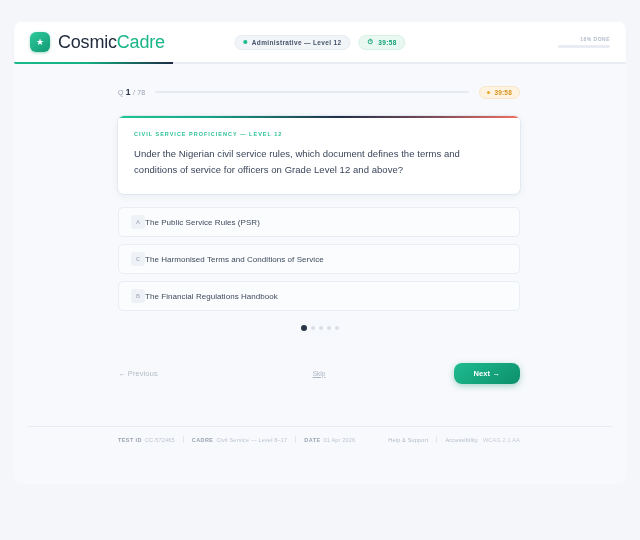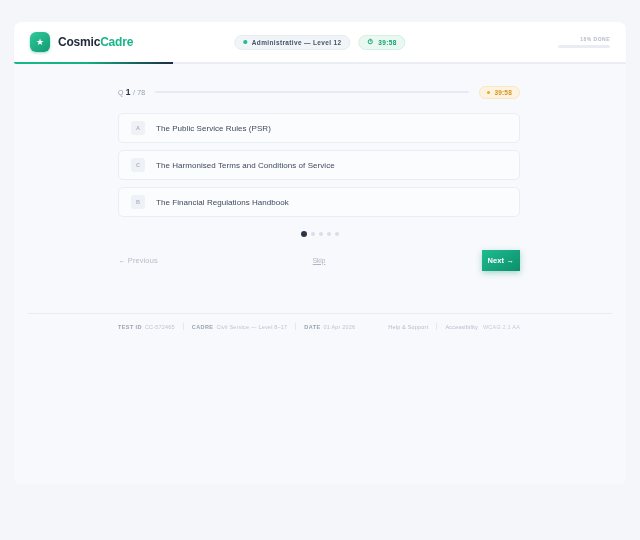--- a/index.html
+++ b/index.html
@@ -62,22 +62,22 @@
     background: linear-gradient(145deg, #2fc99b 0%, #119a74 100%);
     display: flex;
     align-items: center;
     justify-content: center;
     color: #ffffff;
     font-size: 9px;
     line-height: 1;
     box-shadow: 0 1px 3px rgba(17,154,116,.4);
   }
   .brand-name {
-    font-size: 12px;
-    font-weight: bold;
+    font-size: 18px;
+    font-weight: normal;
     letter-spacing: -.2px;
     white-space: nowrap;
   }
   .brand-name .b1 { color: #222c3c; }
   .brand-name .b2 { color: #19b487; }
 
   .header-center {
     position: absolute;
     left: 50%;
     transform: translateX(-50%);
@@ -233,21 +233,20 @@
   
   .options {
     margin: 13px 106px 0 104px;
     display: flex;
     flex-direction: column;
     gap: 7px;
   }
   .option {
     display: flex;
     align-items: center;
-    gap: 11px;
     height: 30px;
     padding: 0 12px;
     background: #fafcfe;
     border: 1px solid #e9eef4;
     border-radius: 5px;
     cursor: pointer;
   }
   .option-key {
     width: 14px; height: 14px;
     flex: none;
@@ -279,21 +278,21 @@
     border-radius: 50%;
     background: #d9dfe8;
   }
   .dot.active {
     width: 6px; height: 6px;
     background: #2a3548;
   }
 
   
   .nav {
-    margin: 12px 106px 0 104px;
+    margin: 31px 106px 0 104px;
     display: flex;
     align-items: center;
     height: 22px;
     position: relative;
   }
   .btn-prev {
     font-size: 7.5px;
     color: #b6bdc9;
     letter-spacing: .1px;
     background: none;
@@ -306,22 +305,22 @@
     left: 50%;
     transform: translateX(-50%);
     font-size: 6.5px;
     color: #aeb6c2;
     text-decoration: underline;
     cursor: pointer;
   }
   .btn-next {
     margin-left: auto;
     height: 21px;
-    padding: 0 6px;
-    border-radius: 0;
+    padding: 0 20px;
+    border-radius: 8px;
     border: none;
     background: linear-gradient(145deg, #1fbc91 0%, #0c8f6b 100%);
     color: #ffffff;
     font-size: 7.5px;
     font-weight: bold;
     letter-spacing: .1px;
     cursor: pointer;
     box-shadow: 0 2px 6px rgba(15,143,109,.35);
     font-family: "Liberation Sans", sans-serif;
   }
@@ -396,20 +395,27 @@
         <span>/ 78</span></span>
       <span class="prog-track">
         <span class="prog-fill" style="width: 1.3%;"></span>
       </span>
       <span class="timer-chip">
         <span class="dot"></span>
         <span>39:58</span>
       </span>
     </div>
 
+    <div class="qcard">
+      <div class="qcard-accent"></div>
+      <div class="qcard-inner">
+        <div class="qcard-eyebrow">CIVIL SERVICE PROFICIENCY — LEVEL 12</div>
+        <div class="qcard-text">Under the Nigerian civil service rules, which document defines the terms and conditions of service for officers on Grade Level 12 and above?</div>
+      </div>
+    </div>
 
     <div class="options">
       <div class="option">
         <span class="option-key">A</span>
         <span class="option-label">The Public Service Rules (PSR)</span>
       </div>
       <div class="option">
         <span class="option-key">C</span>
         <span class="option-label">The Harmonised Terms and Conditions of Service</span>
       </div>

